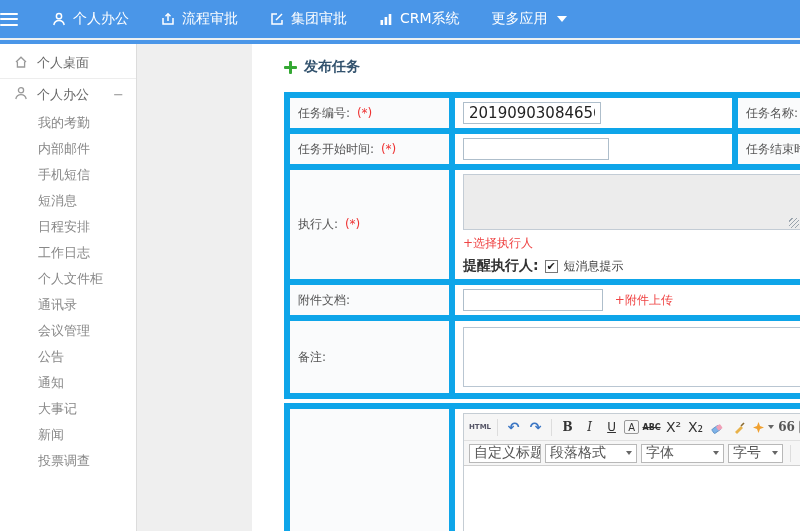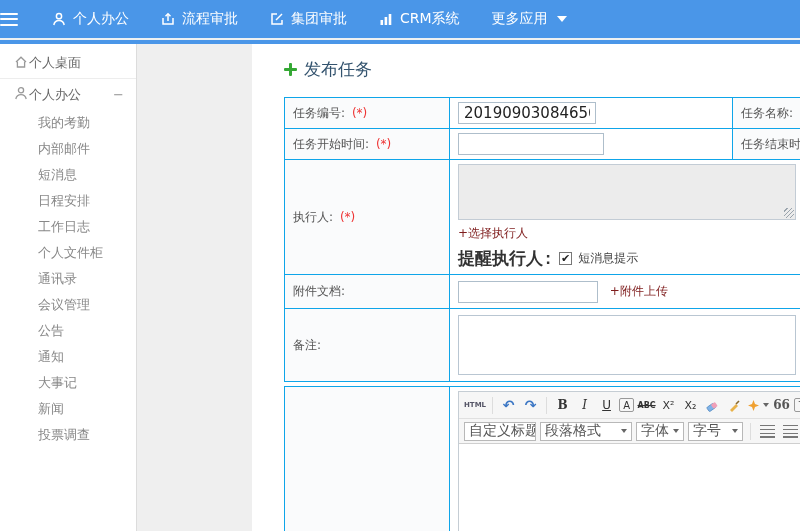--- a/index.html
+++ b/index.html
@@ -15,71 +15,71 @@
   .nav-item { display:flex; align-items:center; gap:7px; font-size:14px; cursor:pointer; white-space:nowrap; }
   .nav-item svg { display:block; }
   .caret-down { width:0; height:0; border-left:5px solid transparent; border-right:5px solid transparent; border-top:6px solid #fff; margin-left:2px; }
 
   .seam { height:2px; background:#eef1f2; }
   .accent { height:4px; background:#4a96e8; }
 
   
   .body-row { display:flex; height:487px; }
   .sidebar { width:137px; background:#fff; border-right:1px solid #dcdcdc; padding-top:4px; flex:none; }
-  .side-parent { height:31px; display:flex; align-items:center; gap:1px; padding:0 12px 0 14px; font-size:13px; color:#666; cursor:pointer; }
+  .side-parent { height:31px; display:flex; align-items:center; gap:9px; padding:0 12px 0 14px; font-size:13px; color:#666; cursor:pointer; }
   .side-parent.first { border-bottom:1px solid #ededed; }
   .side-parent svg { flex:none; }
   .side-toggle { margin-left:auto; color:#999; font-size:13px; }
   .side-child { height:26px; line-height:26px; padding-left:38px; font-size:13px; color:#888; cursor:pointer; white-space:nowrap; }
 
   .content { flex:1; background:#efefef; padding-left:115px; overflow:hidden; }
   .panel { background:#fff; height:100%; padding:14px 0 0 32px; overflow:hidden; }
 
   
   .page-title { display:flex; align-items:center; gap:7px; margin-bottom:16px; }
   .plus-icon { position:relative; width:13px; height:13px; flex:none; }
   .plus-icon::before { content:""; position:absolute; left:5px; top:0; width:3px; height:13px; background:#35a834; border-radius:1px; }
   .plus-icon::after { content:""; position:absolute; left:0; top:5px; width:13px; height:3px; background:#35a834; border-radius:1px; }
-  .page-title span { font-size:17px; font-weight:normal; color:#33536e; }
+  .page-title span { font-size:14px; font-weight:bold; color:#33536e; }
 
   
   table.form { border-collapse:collapse; table-layout:fixed; width:760px; }
-  table.form td { border:1px solid #0ea5e9; font-size:12px; color:#555; padding:4px 8px; vertical-align:middle;margin-top:39px; }
+  table.form td { border:6px solid #0ea5e9; font-size:12px; color:#555; padding:4px 8px; vertical-align:middle;margin-top:39px; }
   td.lbl { background:#fafbfc; }
   .req { color:#ee3333; margin-left:3px; }
   .inp { height:22px; border:1px solid #aebecb; font-size:15px; color:#222; padding:1px 5px; font-family:inherit; background:#fff; }
   .inp.small { font-size:13px; }
   .r1 td { height:29px; }
   .exec-box { width:338px; height:56px; background:#ececec; border:1px solid #c3ccd5; position:relative; }
   .exec-box .grip { position:absolute; right:1px; bottom:1px; width:10px; height:10px;
      background:repeating-linear-gradient(135deg, transparent 0 2px, #9aa4ad 2px 3px); cursor:nwse-resize; }
-  .link { color:#7f1d1d; font-size:12px; text-decoration:none; cursor:pointer; }
+  .link { color:#ef4444; font-size:12px; text-decoration:none; cursor:pointer; }
   .row-gap { margin-top:5px; }
   .remind { display:flex; align-items:center; gap:6px; margin-top:5px; }
-  .remind b { color:#333; font-size:17px;font-family:Liberation Mono, monospace; }
+  .remind b { color:#333; font-size:14px; }
   .checkbox { display:inline-block; width:13px; height:13px; border:1px solid #777; background:#fff;
       font-size:11px; line-height:11px; text-align:center; color:#222; font-weight:bold; cursor:pointer; }
   .remark-box { width:338px; height:60px; background:#fff; border:1px solid #b9c6d2; }
   .spacer { height:4px; }
 
   
   td.editor-cell { padding:4px; vertical-align:top; }
   .editor { width:560px; border:1px solid #c5cdd4; background:#fff; }
   .tb1 { height:27px; background:#f6f6f6; border-bottom:1px solid #e0e0e0; display:flex; align-items:center; padding:0 5px; gap:3px; }
   .tb2 { height:25px; background:#f6f6f6; border-bottom:1px solid #cfcfcf; display:flex; align-items:center; padding:0 5px; gap:4px; }
   .tb-btn { min-width:19px; height:19px; display:flex; align-items:center; justify-content:center;
       font-size:12px; color:#333; cursor:pointer; border-radius:2px; }
   .btn-html { font-size:7px; font-weight:bold; color:#556; letter-spacing:0; }
   .btn-undo, .btn-redo { color:#3b76c4; font-size:14px; font-weight:bold; }
   .btn-b { font-weight:bold; font-family:"DejaVu Serif","Liberation Serif",serif; }
   .btn-i { font-style:italic; font-family:"DejaVu Serif","Liberation Serif",serif; }
   .btn-u { text-decoration:underline; }
   .btn-boxa { border:1px solid #999; width:15px; height:14px; min-width:15px; font-size:10px; }
   .btn-abc { font-size:8px; font-weight:bold; text-decoration:line-through; }
-  .btn-x { font-size:11px; }
+  .btn-x { font-size:14px; }
   .btn-quote { font-family:"DejaVu Serif","Liberation Serif",serif; font-weight:bold; font-size:12px; color:#555; }
   .btn-paste { border:1px solid #999; width:15px; height:14px; min-width:15px; font-size:9px; color:#444; }
   .mini-caret { width:0; height:0; border-left:3px solid transparent; border-right:3px solid transparent; border-top:4px solid #666; margin-left:3px; }
   .tb-sep { width:1px; height:17px; background:#ddd; margin:0 3px; flex:none; }
   .tb-select { border:1px solid #b8b8b8; background:#fff; height:19px; display:flex; align-items:center;
       justify-content:space-between; font-size:14px; color:#555; padding:0 4px; cursor:pointer; white-space:nowrap; overflow:hidden; }
   .align-btn { width:15px; height:13px; margin:0 2px;
       background:repeating-linear-gradient(to bottom,#777 0 1.5px, transparent 1.5px 3.8px); cursor:pointer; }
   .editor-body { height:240px; background:#fff; }
   td.desc-lbl { vertical-align:middle; background:#fafbfc; }
@@ -161,20 +161,21 @@
         <svg class="gicon" width="14" height="14" viewBox="0 0 14 14">
             <circle cx="7" cy="4.2" r="2.6"></circle>
             <path d="M1.8 13c.6-3 2.6-4.4 5.2-4.4S11.6 10 12.2 13"></path>
           </svg>
       </span>
       <span>个人办公</span>
       <span class="side-toggle">−</span>
     </div>
     <div class="side-child">我的考勤</div>
     <div class="side-child">内部邮件</div>
+    <div class="side-child">手机短信</div>
     <div class="side-child">短消息</div>
     <div class="side-child">日程安排</div>
     <div class="side-child">工作日志</div>
     <div class="side-child">个人文件柜</div>
     <div class="side-child">通讯录</div>
     <div class="side-child">会议管理</div>
     <div class="side-child">公告</div>
     <div class="side-child">通知</div>
     <div class="side-child">大事记</div>
     <div class="side-child">新闻</div>
@@ -315,21 +316,21 @@
               </div>
               <div class="tb2">
                 <span class="tb-select" style="width:72px">
                   <span>自定义标题</span>
                   <span class="mini-caret"></span>
                 </span>
                 <span class="tb-select" style="width:92px">
                   <span>段落格式</span>
                   <span class="mini-caret"></span>
                 </span>
-                <span class="tb-select" style="width:48px">
+                <span class="tb-select" style="width:83px">
                   <span>字体</span>
                   <span class="mini-caret"></span>
                 </span>
                 <span class="tb-select" style="width:55px">
                   <span>字号</span>
                   <span class="mini-caret"></span>
                 </span>
                 <span class="tb-sep"></span>
                 <span class="align-btn"></span>
                 <span class="align-btn"></span>

